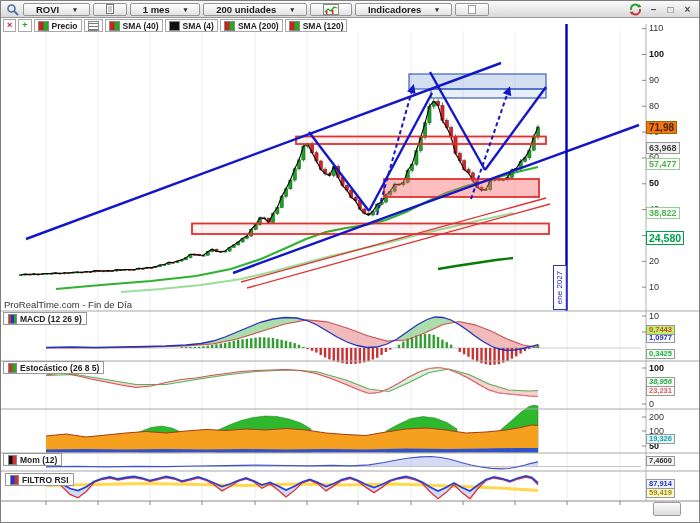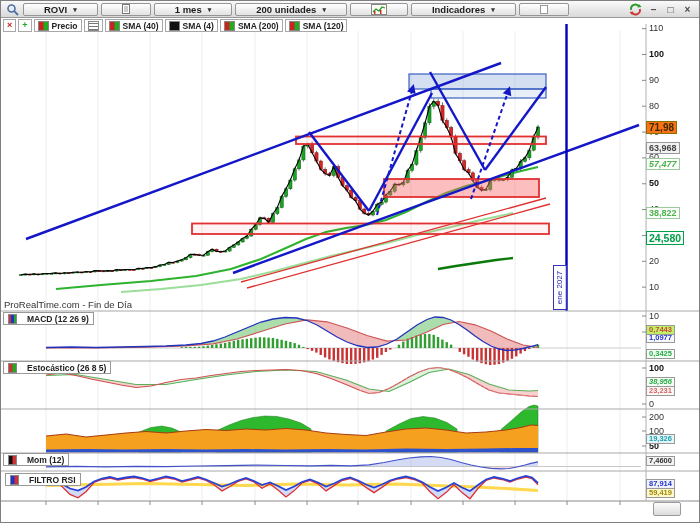--- a/index.html
+++ b/index.html
@@ -3,21 +3,21 @@
 <meta charset="utf-8">
 <style>
   html,body{margin:0;padding:0;background:#c8c8c8}
   #app{position:relative;width:700px;height:523px;background:#fff;
        font-family:"Liberation Sans",sans-serif;border:1px solid #7f7f7f;
        box-sizing:border-box;overflow:hidden}
   
   .titlebar{position:absolute;top:0;left:0;right:0;height:17px;z-index:40;
     background:linear-gradient(#fafafa,#d9d9d9);border-bottom:1px solid #979797;
     display:flex;align-items:center;gap:3px;padding:0 3px;box-sizing:border-box}
-  .btn{display:inline-flex;align-items:center;gap:6px;height:13px;padding:0 20px;
+  .btn{display:inline-flex;align-items:center;gap:14px;height:13px;padding:0 12px;
     background:linear-gradient(#ffffff,#e2e2e2);border:1px solid #959595;border-radius:2px;
     font-size:9.5px;font-weight:bold;color:#1d1d1d;cursor:default;white-space:nowrap}
   .btn .arrow{font-size:7px;color:#333;line-height:1}
   .tb-icon{display:inline-flex;align-items:center;justify-content:center;width:16px;height:14px}
   .winbtns{margin-left:auto;display:flex;align-items:center;gap:4px;padding-right:2px}
   .winbtn{font-size:10px;font-weight:bold;color:#4a4a4a;width:13px;text-align:center;line-height:13px}
   
   .legend{position:absolute;top:18px;left:2px;display:flex;gap:2px;z-index:35;align-items:center}
   .chip{display:inline-flex;align-items:center;gap:3px;height:11px;padding:0 3px;background:#fff;
     border:1px solid #a8a8a8;font-size:8.5px;font-weight:bold;color:#222;white-space:nowrap}
@@ -26,21 +26,21 @@
     background:repeating-linear-gradient(#fff 0 1px,#777 1px 2px,#fff 2px 3px)}
   .toolglyph{font-size:9px;font-weight:bold;line-height:1}
   
   svg#chart{position:absolute;top:0;left:0;z-index:1}
   .ticklbl{position:absolute;left:648px;font-size:9px;color:#333;z-index:10;line-height:11px}
   .tickbold{font-weight:bold;color:#111}
   .badge{position:absolute;left:645px;font-size:9px;font-weight:bold;border:1px solid #999;
     background:#fcfcfc;padding:0 2px;line-height:10px;white-space:nowrap;z-index:20}
   .badge.small{font-size:7.5px;line-height:8px}
   .yearlbl{position:absolute;top:502px;font-size:9px;color:#333;transform:translateX(-50%);z-index:10}
-  .pchip{position:absolute;display:inline-flex;align-items:center;gap:10px;height:11px;padding:0 4px;
+  .pchip{position:absolute;display:inline-flex;align-items:center;gap:3px;height:11px;padding:0 4px;
     background:#fff;border:1px solid #999;font-size:8.5px;font-weight:bold;color:#222;z-index:15;white-space:nowrap}
   .footer{position:absolute;left:3px;top:298px;font-size:9.5px;color:#333;z-index:15}
   .futlbl{position:absolute;left:552px;top:264px;width:12px;height:43px;border:1px solid #3434bb;
     display:flex;align-items:center;justify-content:center;z-index:15;background:rgba(255,255,255,.7)}
   .futlbl span{transform:rotate(-90deg);font-size:8px;color:#2323b8;white-space:nowrap}
   .cornerbtn{position:absolute;left:652px;top:501px;width:26px;height:12px;z-index:15;
     background:linear-gradient(#fdfdfd,#dcdcdc);border:1px solid #999;border-radius:2px}
   .axis-hotzone{position:absolute;left:645px;top:30px;width:55px;height:470px;z-index:5}
 </style>
 </head>
@@ -626,21 +626,21 @@
     <div class="ticklbl" style="left: 648px; top: 99.7px;">80</div>
     <div class="ticklbl" style="left: 648px; top: 125.55px;">70</div>
     <div class="ticklbl" style="left: 648px; top: 151.4px;">60</div>
     <div class="ticklbl tickbold" style="left: 648px; top: 177.25px;">50</div>
     <div class="ticklbl" style="left: 648px; top: 203.1px;">40</div>
     <div class="ticklbl" style="left: 648px; top: 228.95px;">30</div>
     <div class="ticklbl" style="left: 648px; top: 254.8px;">20</div>
     <div class="ticklbl" style="left: 648px; top: 280.65px;">10</div>
     <div class="badge" style="left: 645px; top: 119.932px; background: #f97316; border-color: rgb(138, 112, 0); color: rgb(58, 42, 0); font-size: 10px; line-height: 11px;">71,98</div>
     <div class="badge" style="left: 645px; top: 140.643px; background: rgb(242, 242, 242); color: rgb(68, 68, 68);">63,968</div>
-    <div class="badge" style="left: 645px; top: 157.422px; color: rgb(77, 179, 77); border-color: rgb(153, 204, 153); font-style: italic;">57,477</div>
+    <div class="badge" style="left: 645px; top: 157.422px; color: rgb(77, 179, 77); border-color: rgb(153, 204, 153);">57,477</div>
     <div class="badge" style="left: 645px; top: 205.645px; color: rgb(77, 179, 77); border-color: rgb(153, 204, 153);">38,822</div>
     <div class="badge" style="left: 645px; top: 230px; color: rgb(0, 160, 74); border: 1.5px solid rgb(0, 160, 74); font-size: 10.5px; line-height: 12px;">24,580</div>
     <div class="ticklbl" style="left: 648px; top: 309.5px;">10</div>
     <div class="ticklbl" style="left: 648px; top: 325.5px;">5</div>
     <div class="badge small" style="left: 645px; top: 332px; color: rgb(34, 51, 204); background: rgb(248, 248, 255);">1,0977</div>
     <div class="badge small" style="left: 645px; top: 324px; color: rgb(204, 68, 68); background: #bef264;">0,7443</div>
     <div class="badge small" style="left: 645px; top: 348px; color: rgb(34, 170, 68); background: rgb(244, 255, 244);">0,3425</div>
     <div class="ticklbl tickbold" style="left: 648px; top: 361.5px;">100</div>
     <div class="ticklbl" style="left: 648px; top: 397.5px;">0</div>
     <div class="badge small" style="left: 645px; top: 376px; color: rgb(34, 170, 68); background: rgb(244, 255, 244); font-style: italic;">38,956</div>

